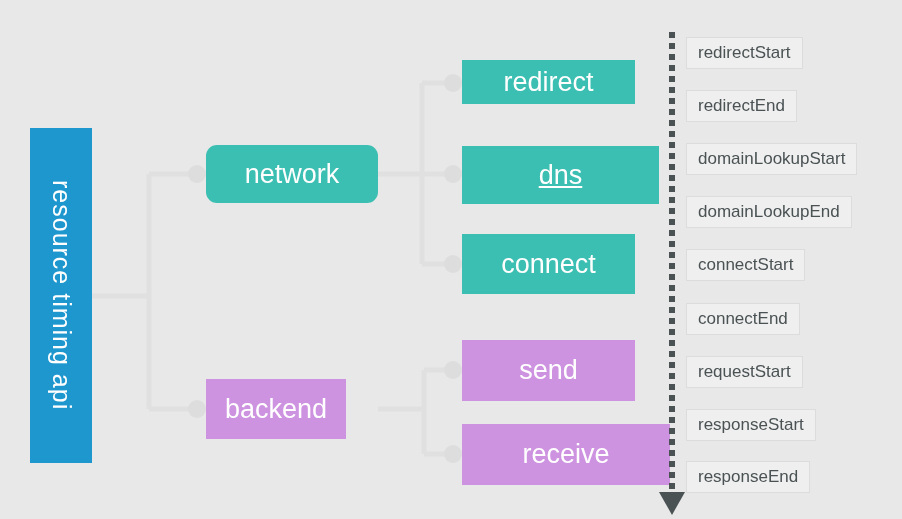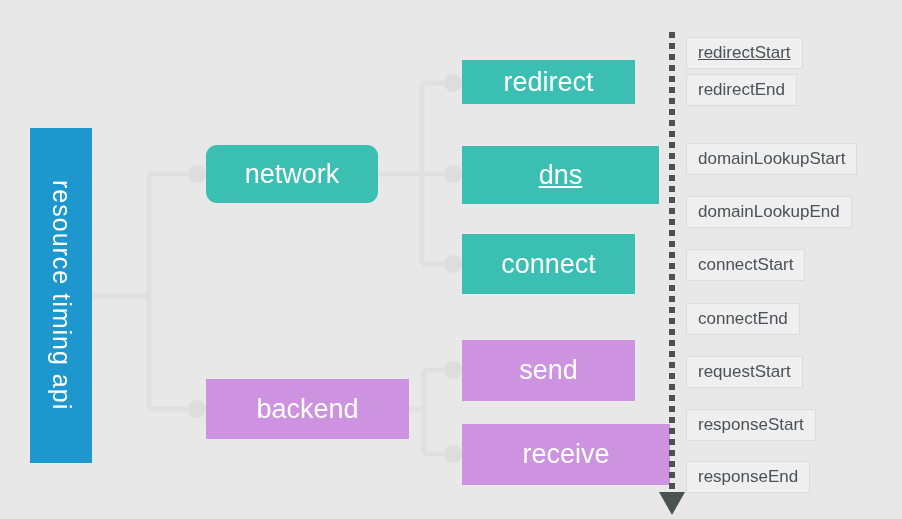--- a/index.html
+++ b/index.html
@@ -41,21 +41,21 @@
     color: #FFFFFF;
     font-size: 27px;
     font-weight: 300;
   }
   .teal   { background: #3BBFB2; }
   .purple { background: #CE93E0; }
   .n-network { left: 206px; top: 145px; width: 172px; height: 58px; border-radius: 11px; }
   .n-redirect{ left: 462px; top:  60px; width: 173px; height: 44px; }
   .n-dns     { left: 462px; top: 146px; width: 197px; height: 58px; text-decoration: underline; }
   .n-connect { left: 462px; top: 234px; width: 173px; height: 60px; }
-  .n-backend { left: 206px; top: 379px; width: 203px; height: 60px; }
+  .n-backend { left: 206px; top: 379px; width: 140px; height: 60px; }
   .n-send    { left: 462px; top: 340px; width: 173px; height: 61px; }
   .n-receive { left: 462px; top: 424px; width: 208px; height: 61px; }
   .timeline-line {
     position: absolute;
     left: 669px; top: 32px;
     width: 6px; height: 458px;
     background: repeating-linear-gradient(
       to bottom, #4A5254 0px, #4A5254 6px, transparent 6px, transparent 11px);
   }
   .timeline-arrowhead {
@@ -70,22 +70,22 @@
     position: absolute;
     left: 686px;
     background: #EFEFEF;
     border: 1px solid #DCDCDC;
     color: #4A5254;
     font-size: 17px;
     line-height: 23px;
     padding: 3px 11px 4px 11px;
     white-space: nowrap;
   }
-  .tl-0 { top: 37px; text-decoration: underline; }
-  .tl-1 { top: 74px; }
+  .tl-0 { top: 37px; }
+  .tl-1 { top: 90px; }
   .tl-2 { top: 143px; text-align: right; }
   .tl-3 { top: 196px; }
   .tl-4 { top: 249px; }
   .tl-5 { top: 303px; }
   .tl-6 { top: 356px; }
   .tl-7 { top: 409px; }
   .tl-8 { top: 461px; }
 </style>
 </head>
 <body>

